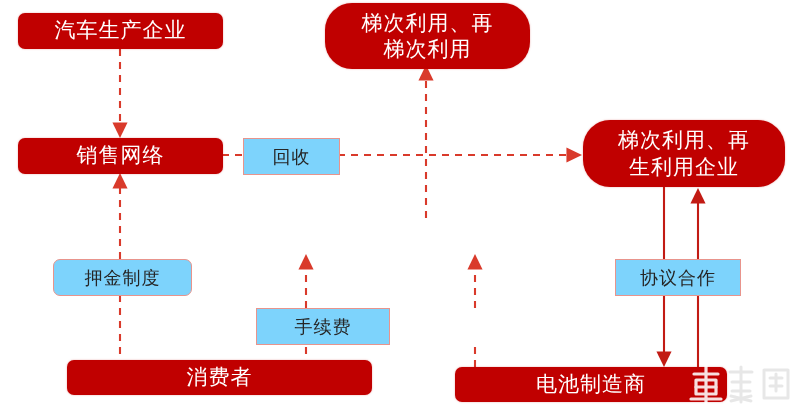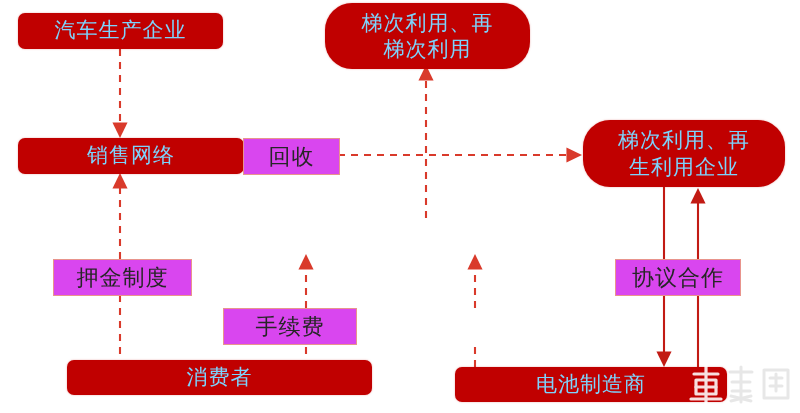--- a/index.html
+++ b/index.html
@@ -11,44 +11,44 @@
     position: relative;
     width: 800px;
     height: 413px;
     background: #ffffff;
     overflow: hidden;
     font-family: "Liberation Serif", "DejaVu Serif", serif;
   }
   .node {
     position: absolute;
     background: #C00000;
-    color: #7dd3fc;
+    color: #ffffff;
     border-radius: 7px;
     display: flex;
     align-items: center;
     justify-content: center;
     text-align: center;
     font-size: 21px;
     line-height: 1.22;
     letter-spacing: 1px;
     font-weight: 400;
     box-shadow: 0 0 2px rgba(192,0,0,0.35);
     z-index: 5;
   }
   .node.two-line { line-height: 1.25; border-radius: 27px; }
   .label-box {
     position: absolute;
-    background: #d946ef;
+    background: #7dd3fc;
     border: 1.6px solid #E8948C;
     color: #262626;
     display: flex;
     align-items: center;
     justify-content: center;
     text-align: center;
-    font-size: 22px;
+    font-size: 18px;
     letter-spacing: 1px;
     z-index: 6;
   }
   svg.connectors {
     position: absolute;
     left: 0;
     top: 0;
     width: 800px;
     height: 413px;
     z-index: 2;
@@ -102,21 +102,21 @@
 
   <div class="node" style="left:18px; top:13px; width:205px; height:36px;">
     <span>汽车生产企业</span>
   </div>
 
   <div class="node two-line" style="left:325px; top:3px; width:205px; height:66px; flex-direction:column;">
     <span>梯次利用、再</span>
     <span>梯次利用</span>
   </div>
 
-  <div class="node" style="left:18px; top:138px; width:226px; height:36px;">
+  <div class="node" style="left:18px; top:138px; width:205px; height:36px;">
     <span>销售网络</span>
   </div>
 
   <div class="node two-line" style="left:583px; top:120px; width:202px; height:67px; flex-direction:column;">
     <span>梯次利用、再</span>
     <span>生利用企业</span>
   </div>
 
 
   <div class="node" style="left:67px; top:360px; width:305px; height:35px;">
@@ -124,25 +124,25 @@
   </div>
 
   <div class="node" style="left:455px; top:367px; width:272px; height:35px;">
     <span>电池制造商</span>
   </div>
 
   <div class="label-box" style="left:243px; top:138px; width:95px; height:35px;">
     <span>回收</span>
   </div>
 
-  <div class="label-box" style="left:53px; top:259px; width:137px; height:35px;">
+  <div class="label-box" style="left:53px; top:259px; width:137px; height:35px;border-radius:7px;">
     <span>押金制度</span>
   </div>
 
-  <div class="label-box" style="left:223px; top:308px; width:132px; height:35px;">
+  <div class="label-box" style="left:256px; top:308px; width:132px; height:35px;">
     <span>手续费</span>
   </div>
 
 
   <div class="label-box" style="left:615px; top:259px; width:124px; height:35px;text-align:right;">
     <span>协议合作</span>
   </div>
 
   <svg class="watermark" viewBox="0 0 112 48">
     <g fill="none" stroke="#ffffff" stroke-width="3.2" stroke-linecap="round" stroke-linejoin="round" opacity="0.95">

